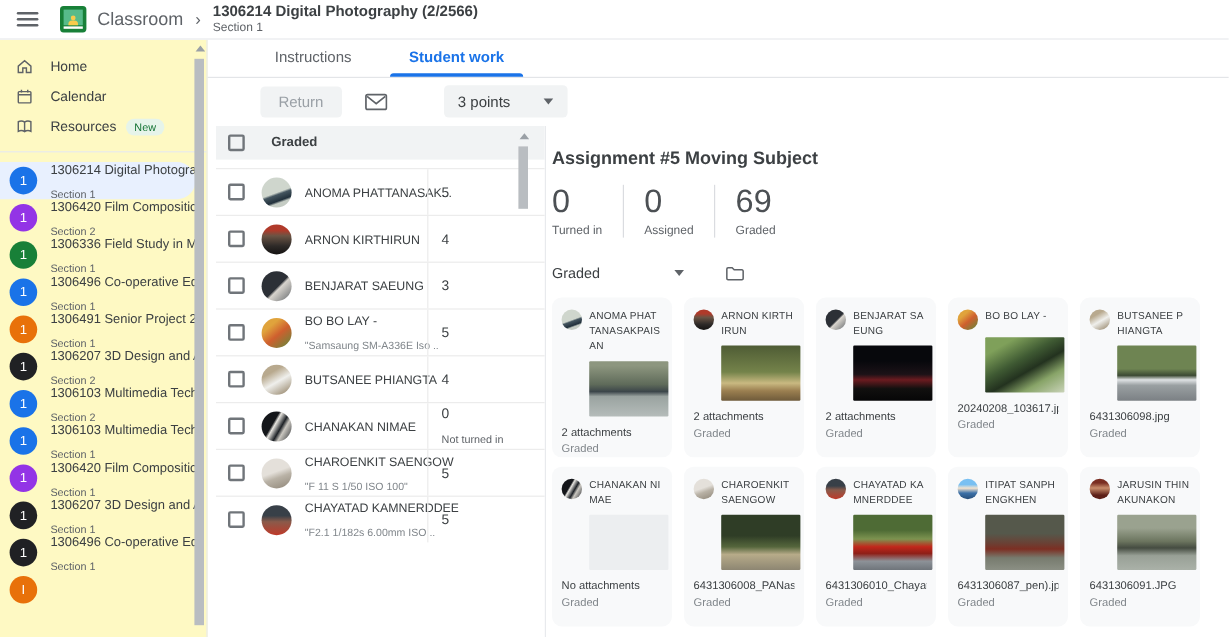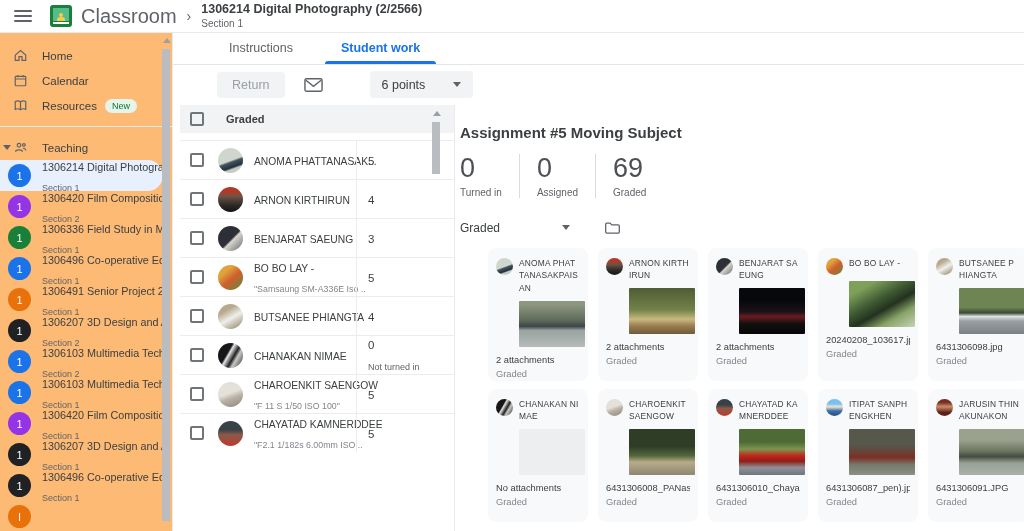--- a/index.html
+++ b/index.html
@@ -10,28 +10,28 @@
   
   .header { position:absolute; top:0; left:0; right:0; height:33px;
     border-bottom:1px solid #e8eaed; display:flex; align-items:center; padding-left:14px; background:#fff; z-index:5; }
   .hamburger { width:18px; height:12px; display:flex; flex-direction:column; justify-content:space-between; cursor:pointer; }
   .hamburger i { display:block; height:2px; background:#5f6368; border-radius:1px; }
   .logo { width:22px; height:22px; margin-left:18px; border-radius:3px; background:#188038; position:relative; overflow:hidden; }
   .logo .board { position:absolute; left:3px; right:3px; top:3px; bottom:6px; background:#57bb8a; }
   .logo .person { position:absolute; left:9px; top:8px; width:4px; height:4px; border-radius:50%; background:#f7cb4d; }
   .logo .body { position:absolute; left:7px; top:12px; width:8px; height:4px; border-radius:3px 3px 0 0; background:#f7cb4d; }
   .logo .tray { position:absolute; left:3px; right:3px; bottom:3px; height:2px; background:#fff; }
-  .app-name { font-size:20px; color:#5f6368; margin-left:9px; }
+  .app-name { font-size:15px; color:#5f6368; margin-left:9px; }
   .crumb-sep { color:#5f6368; font-size:14px; margin:0 10px; }
   .crumb { line-height:1.25; }
   .crumb .t { font-size:12.5px; font-weight:700; color:#3c4043; }
   .crumb .s { font-size:10px; color:#5f6368; }
 
   
-  .sidebar { position:absolute; top:33px; left:0; width:173px; bottom:0; background:#fdba74;
+  .sidebar { position:absolute; top:33px; left:0; width:173px; bottom:0; background:#fef9c3;
     border-right:1px solid #e8eaed; overflow:hidden; }
   .side-nav { padding-top:10px; }
   .side-item { height:25px; display:flex; align-items:center; padding-left:13px; cursor:pointer; position:relative; }
   .side-item svg { width:15px; height:15px; stroke:#5f6368; fill:none; stroke-width:1.6; flex:none; }
   .side-item .lbl { font-size:11.5px; color:#3c4043; margin-left:14px; white-space:nowrap; }
   .badge-new { margin-left:8px; background:#e6f4ea; color:#137333; font-size:9px; padding:2px 7px; border-radius:9px; }
   .side-div { border-top:1px solid #e8eaed; margin:8px 0; }
   .tw-caret { position:absolute; left:3px; width:0; height:0; border-left:4px solid transparent;
     border-right:4px solid transparent; border-top:5px solid #5f6368; }
   .course { height:31px; display:flex; align-items:center; padding-left:8px; cursor:pointer; margin-right:9px; }
@@ -96,21 +96,21 @@
   .stat + .stat { border-left:1px solid #dadce0; padding-left:17px; }
   .stat .v { font-size:27px; font-weight:400; color:#4c5054; line-height:1.1; }
   .stat .l { font-size:10px; color:#5f6368; margin-top:3px; }
   .subm { margin-top:15px; display:flex; align-items:center; font-size:11.5px; color:#5f6368; }
   .subm svg { width:14px; height:14px; margin-left:15px; stroke:#5f6368; fill:none; stroke-width:1.5; cursor:pointer; }
   .filterrow { margin-top:23px; display:flex; align-items:center; }
   .filterrow .flbl { font-size:12px; color:#3c4043; cursor:pointer; }
   .filterrow .caret-down { margin-left:62px; }
   .filterrow svg { width:17px; height:14px; margin-left:34px; stroke:#5f6368; fill:none; stroke-width:1.5; cursor:pointer; }
   .cards { margin-top:13px; display:grid; grid-template-columns:repeat(5,100px); gap:8px 10px; }
-  .card { width:100px; height:133px; background:#f8f9fa; border-radius:8px; padding:9px 8px; overflow:hidden; cursor:pointer;margin-left:28px; }
+  .card { width:100px; height:133px; background:#f8f9fa; border-radius:8px; padding:9px 8px; overflow:hidden; cursor:pointer; }
   .chead { display:flex; }
   .cavatar { width:17px; height:17px; border-radius:50%; flex:none; margin-top:1px; }
   .cname { font-size:8.4px; color:#3c4043; margin-left:6px; line-height:1.5; word-break:break-all; letter-spacing:.2px; }
   .cthumb { width:66px; height:46px; margin:6px 0 0 23px; border-radius:1px; }
   .cfile { font-size:9.3px; color:#3c4043; margin-top:8px; white-space:nowrap; overflow:hidden; }
   .cstat { font-size:9.3px; color:#80868b; margin-top:4px; }
 </style>
 </head>
 <body>
 
@@ -152,30 +152,20 @@
         <span class="lbl">Calendar</span>
       </div>
       <div class="side-item">
         <svg viewBox="0 0 20 20">
             <path d="M10 5 C8 3.6 5 3.6 3 4.6 V15.2 C5 14.2 8 14.2 10 15.6 C12 14.2 15 14.2 17 15.2 V4.6 C15 3.6 12 3.6 10 5 Z M10 5 V15.6"></path>
           </svg>
         <span class="lbl">Resources</span>
         <span class="badge-new">New</span>
       </div>
       <div class="side-div"></div>
-      <div class="side-item">
-        <span class="tw-caret"></span>
-        <svg viewBox="0 0 20 20">
-            <circle cx="8" cy="7" r="2.4"></circle>
-            <path d="M3.5 15.5 C3.5 12.3 12.5 12.3 12.5 15.5"></path>
-            <circle cx="14.5" cy="6.5" r="1.8"></circle>
-            <path d="M13.5 11.2 C15.5 11 17 12.2 17 14"></path>
-          </svg>
-        <span class="lbl">Teaching</span>
-      </div>
 
       <div class="course sel">
         <span class="dot" style="background:#1a73e8">1</span>
         <span class="txt"><span class="ct">1306214 Digital Photograp...</span><br><span class="cs">Section 1</span></span>
       </div>
       <div class="course">
         <span class="dot" style="background:#9334e6">1</span>
         <span class="txt"><span class="ct">1306420 Film Compositio...</span><br><span class="cs">Section 2</span></span>
       </div>
       <div class="course">
@@ -235,21 +225,21 @@
 
     <div class="toolbar">
       <button class="btn-return" disabled="">Return</button>
       <span class="mail-btn">
         <svg viewBox="0 0 20 16">
             <rect x="1" y="1.5" width="18" height="13" rx="1.5"></rect>
             <path d="M2 3 L10 9.5 L18 3"></path>
           </svg>
       </span>
       <div class="points-box">
-        <span>6 points</span>
+        <span>3 points</span>
         <span class="caret-down"></span>
       </div>
     </div>
 
     <div class="list-panel">
       <div class="sechead">
         <span class="cb"></span>
         <span class="lbl">Graded</span>
       </div>
 

